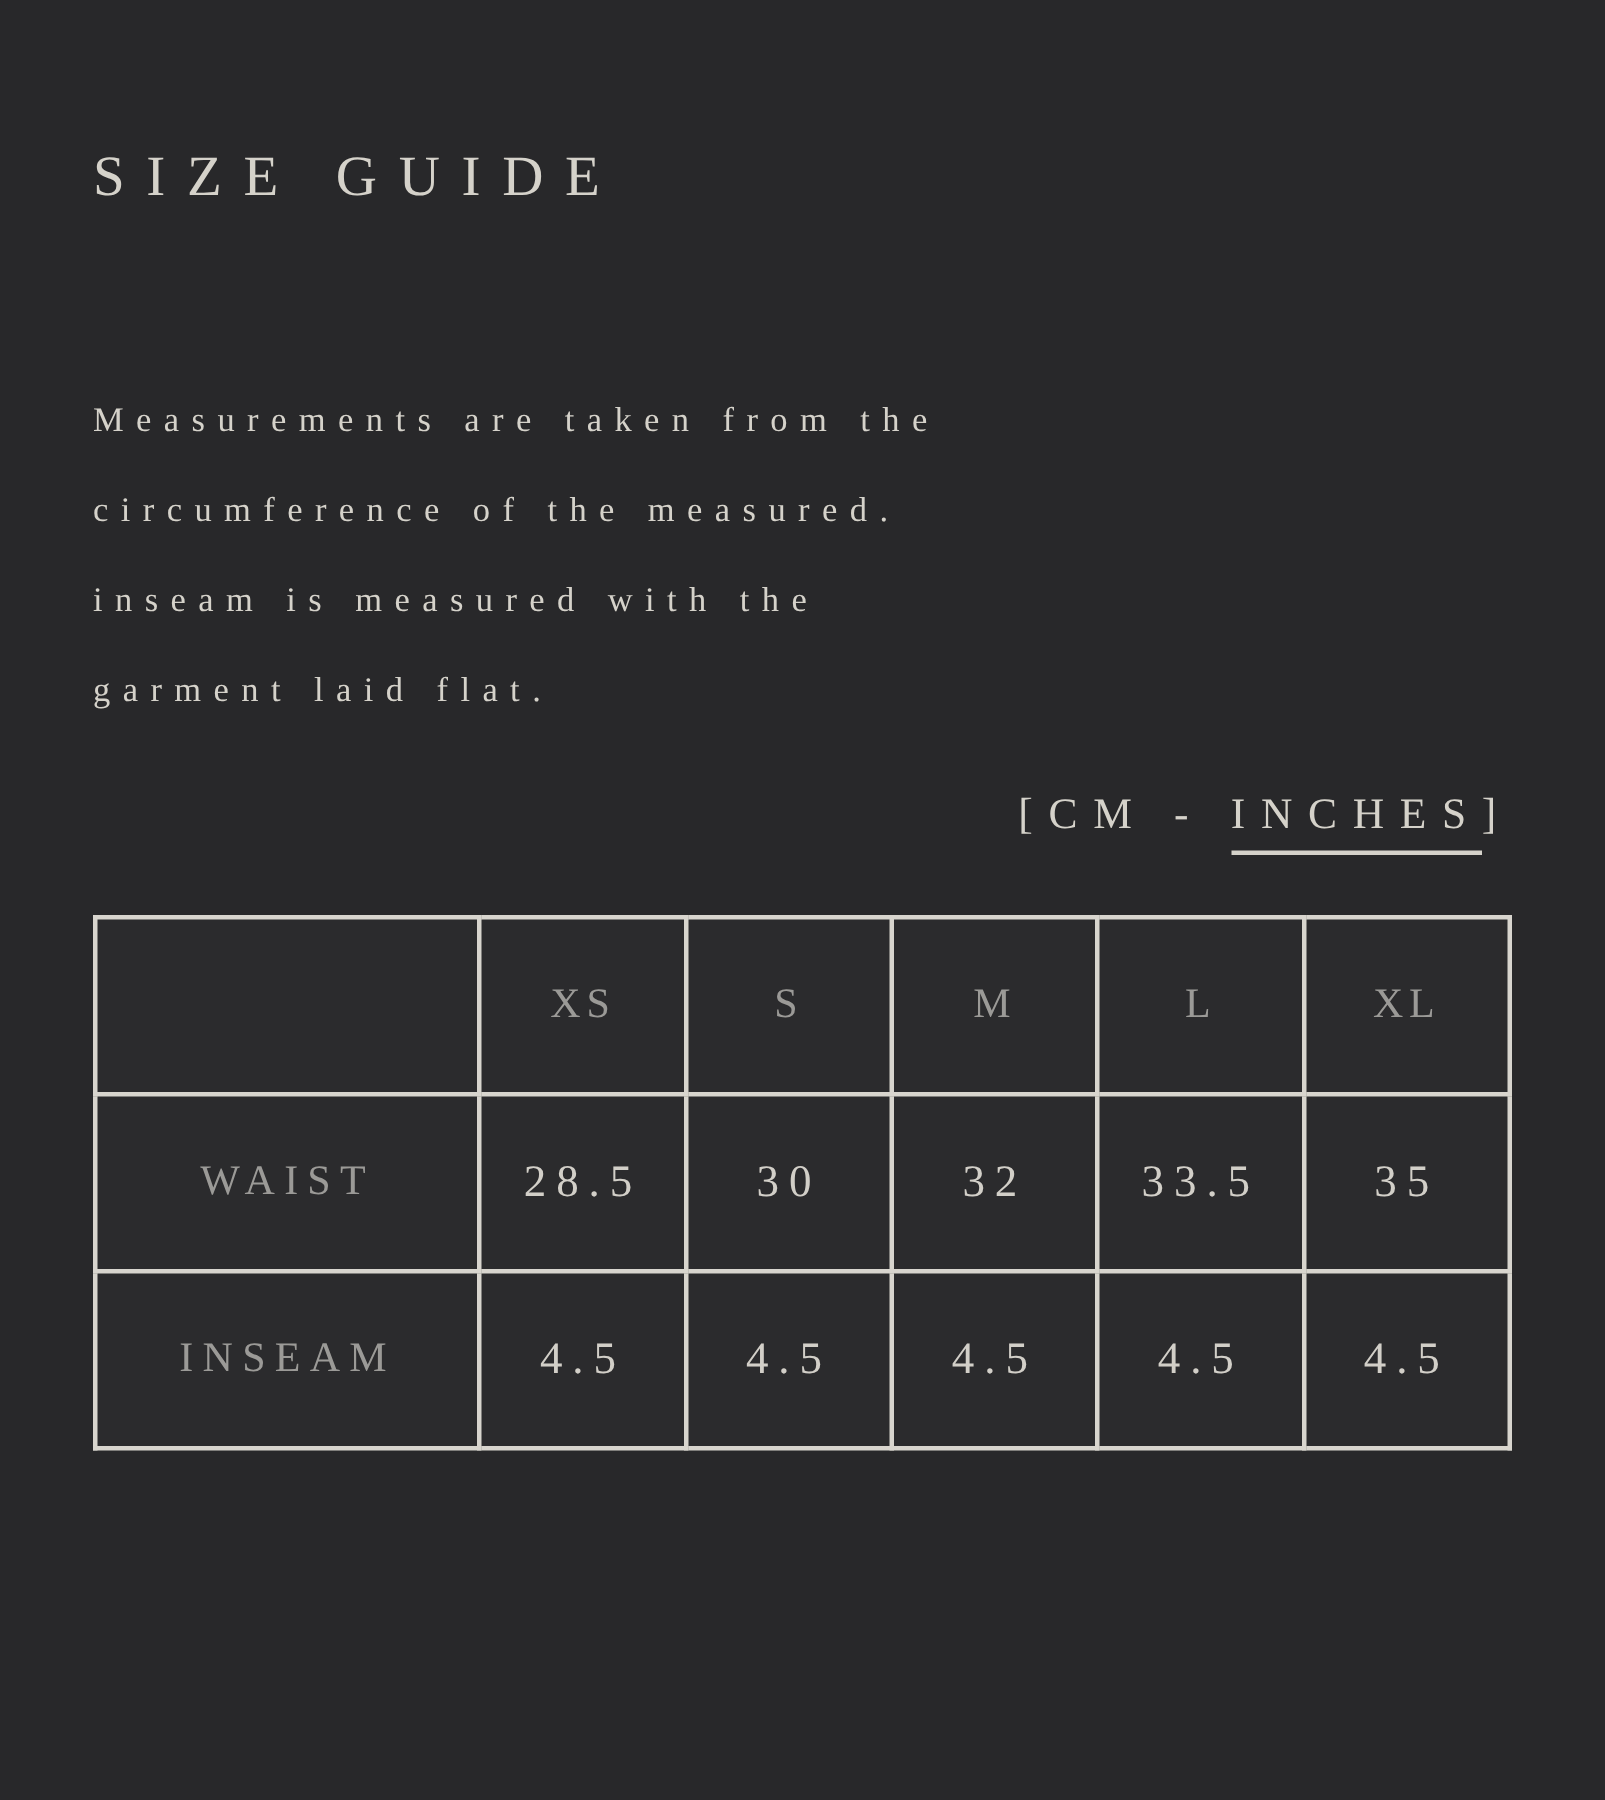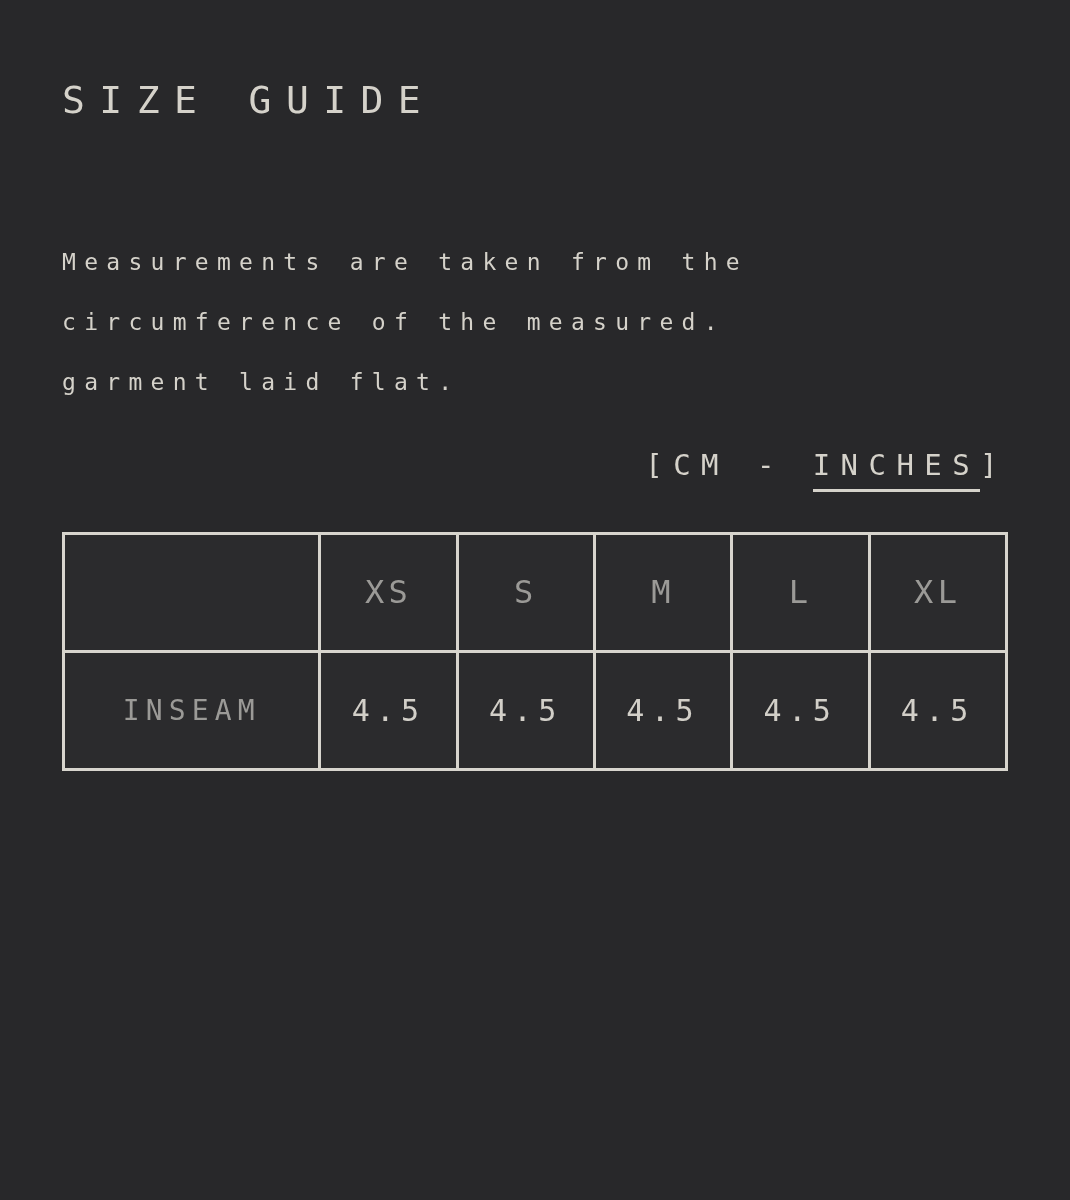--- a/index.html
+++ b/index.html
@@ -16,21 +16,22 @@
     width: 1070px; height: 1200px;
     overflow: hidden;
   }
   body {
     background: var(--background);
     font-family: "DejaVu Sans Mono", "Liberation Mono", monospace;
     color: var(--text);
   }
   .page {
     width: 1070px; height: 1180px;
-    padding: 0 62px;
+    padding: 18px 62px;
+    font-family: Liberation Serif, serif;
   }
   .title {
     padding-top: 78px;
     font-size: 38px;
     font-weight: 400;
     line-height: 1.2;
     letter-spacing: 0.38em;
     color: var(--text);
     white-space: nowrap;
   }
@@ -70,21 +71,21 @@
     text-align: center;
     vertical-align: middle;
     height: 118px;
     font-weight: 400;
     background: var(--header-cell-background);
   }
   col.label-col   { width: 27.2%; }
   col.size-col    { width: 14.56%; }
   th.col-header {
     color: var(--muted);
-    font-size: 32px;
+    font-size: 28px;
     letter-spacing: 0.14em;
   }
   th.row-label {
     color: var(--muted);
     font-size: 28px;
     letter-spacing: 0.22em;
   }
   td.value-cell {
     background: var(--cell-background);
     color: var(--value-text);
@@ -95,20 +96,21 @@
 </head>
 <body>
 
 <div class="page">
 
   <h1 class="title">SIZE GUIDE</h1>
 
   <div class="description">
     <div class="desc-line">Measurements are taken from the</div>
     <div class="desc-line">circumference of the measured.</div>
+    <div class="desc-line">inseam is measured with the</div>
     <div class="desc-line">garment laid flat.</div>
   </div>
 
   <div class="unit-toggle"><span>[</span><span class="unit">CM</span><span> - </span><span class="unit selected">INCHES</span><span>]</span></div>
 
   <table class="size-table">
     <colgroup>
       <col class="label-col">
       <col class="size-col">
         <col class="size-col">
@@ -119,20 +121,28 @@
     <tbody>
       <tr>
         <th class="col-header"></th>
         <th class="col-header">XS</th>
         <th class="col-header">S</th>
         <th class="col-header">M</th>
         <th class="col-header">L</th>
         <th class="col-header">XL</th>
       </tr>
       <tr>
+        <th class="row-label">WAIST</th>
+        <td class="value-cell">28.5</td>
+        <td class="value-cell">30</td>
+        <td class="value-cell">32</td>
+        <td class="value-cell">33.5</td>
+        <td class="value-cell">35</td>
+      </tr>
+      <tr>
         <th class="row-label">INSEAM</th>
         <td class="value-cell">4.5</td>
         <td class="value-cell">4.5</td>
         <td class="value-cell">4.5</td>
         <td class="value-cell">4.5</td>
         <td class="value-cell">4.5</td>
       </tr>
     </tbody>
   </table>
 

